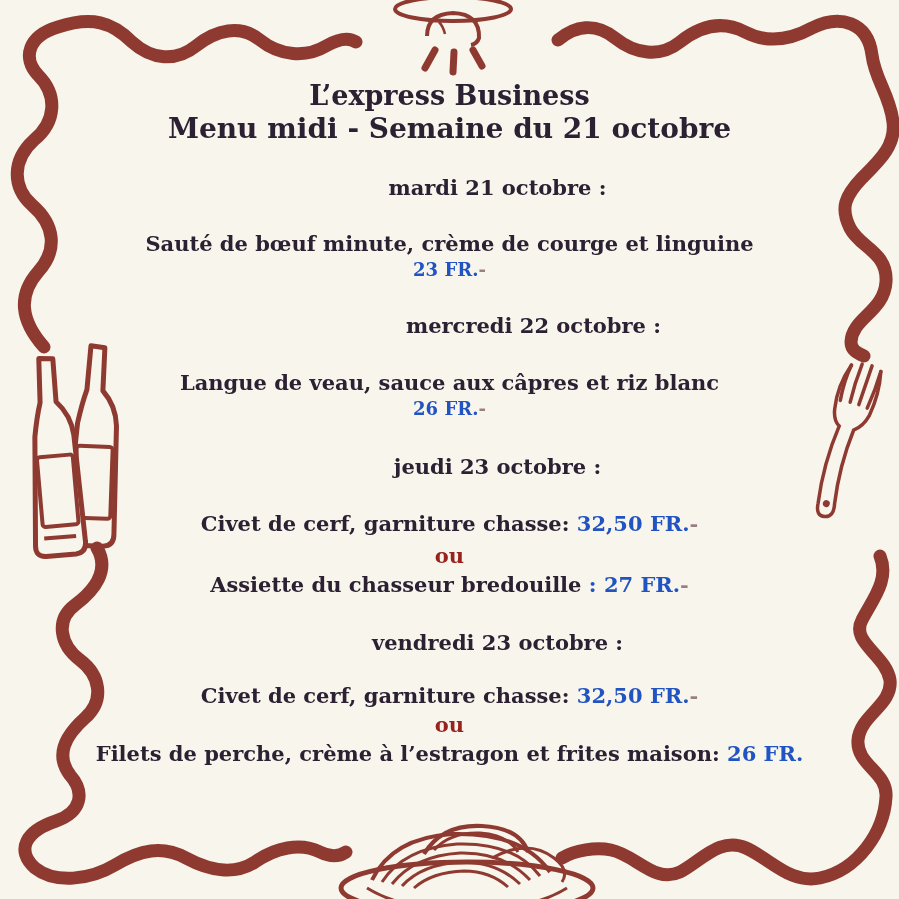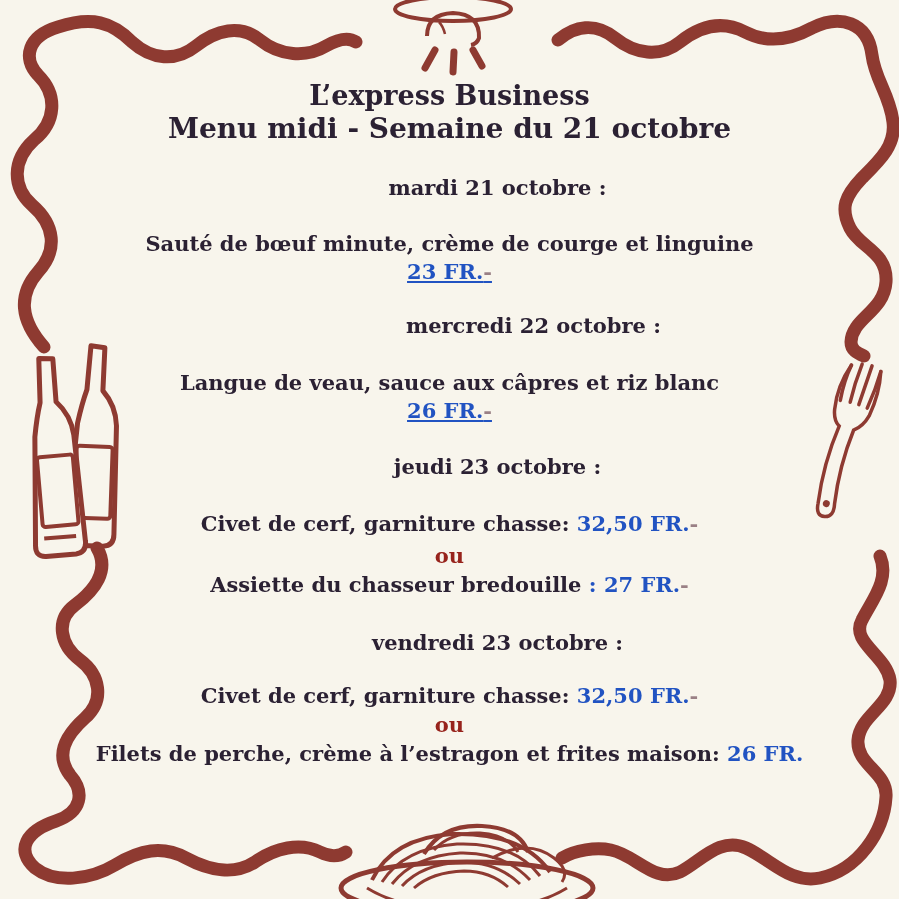--- a/index.html
+++ b/index.html
@@ -10,21 +10,21 @@
     width:899px;height:899px;position:relative;overflow:hidden;
     background:var(--bg);
     font-family:"DejaVu Serif","Liberation Serif",serif;
   }
   .deco{position:absolute;color:var(--accent);}
   .line{position:absolute;left:0;width:100%;text-align:center;color:var(--text);font-weight:bold;white-space:nowrap;}
   .title1{top:80px;font-size:27px;}
   .title2{top:112px;font-size:28px;}
   .day{font-size:21px;padding-left:48px;}
   .dish{font-size:21px;}
-  .price{font-size:21px;color:var(--blue);text-decoration:underline;}
+  .price{font-size:18px;color:var(--blue);}
   .blue{color:var(--blue);margin-left:0.35em;}
   .dash{color:var(--dash);font-weight:bold;}
   .ou{font-size:21px;color:var(--ou);text-align:center;}
   #d-mardi{top:175px;} #dish1{top:231px;} #price1{top:259px;}
   #d-mercredi{top:313px;margin-left:36px;} #dish2{top:370px;} #price2{top:398px;}
   #d-jeudi{top:454px;} #dish3a{top:511px;} #ou1{top:543px;} #dish3b{top:572px;}
   #d-vendredi{top:630px;} #dish4a{top:683px;} #ou2{top:712px;} #dish4b{top:741px;}
 </style>
 </head>
 <body>

